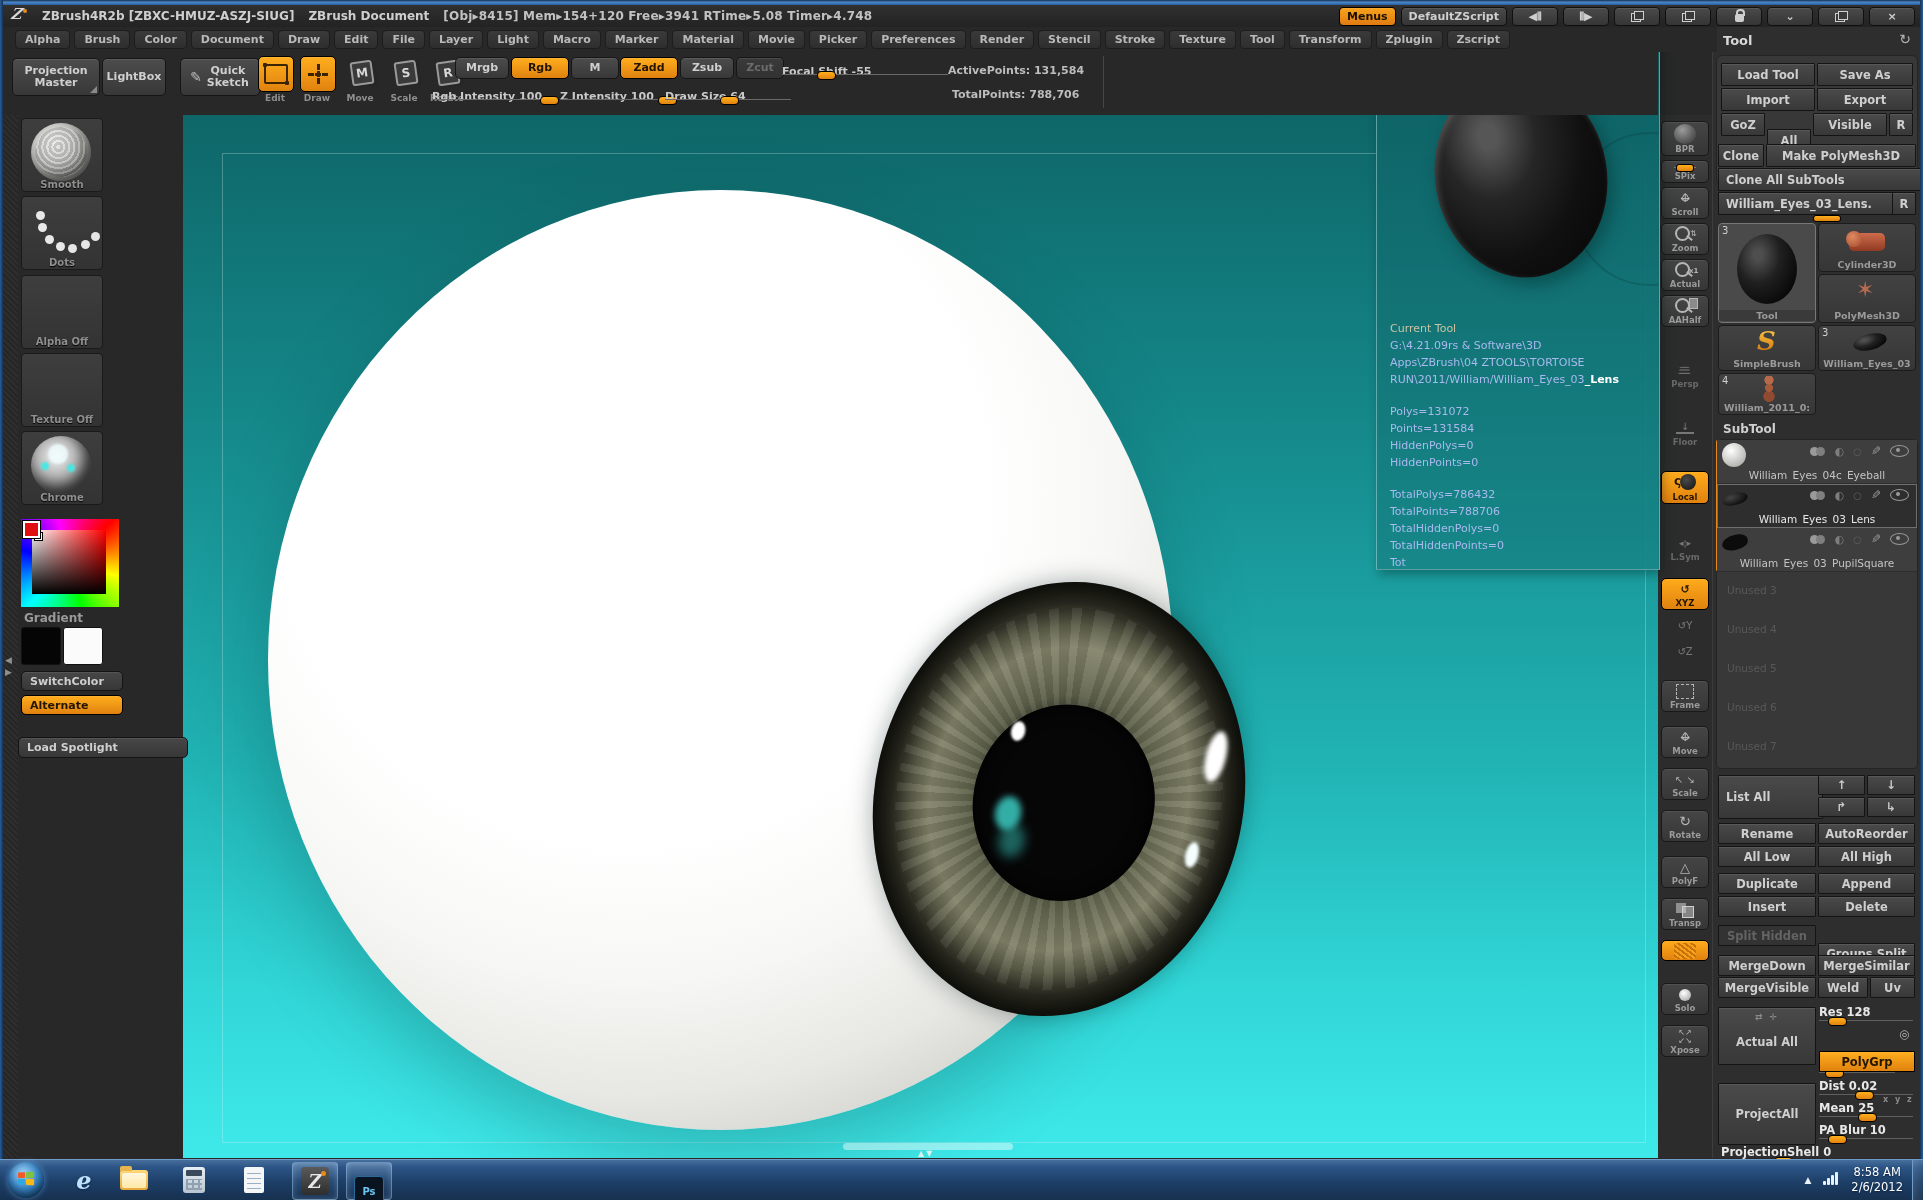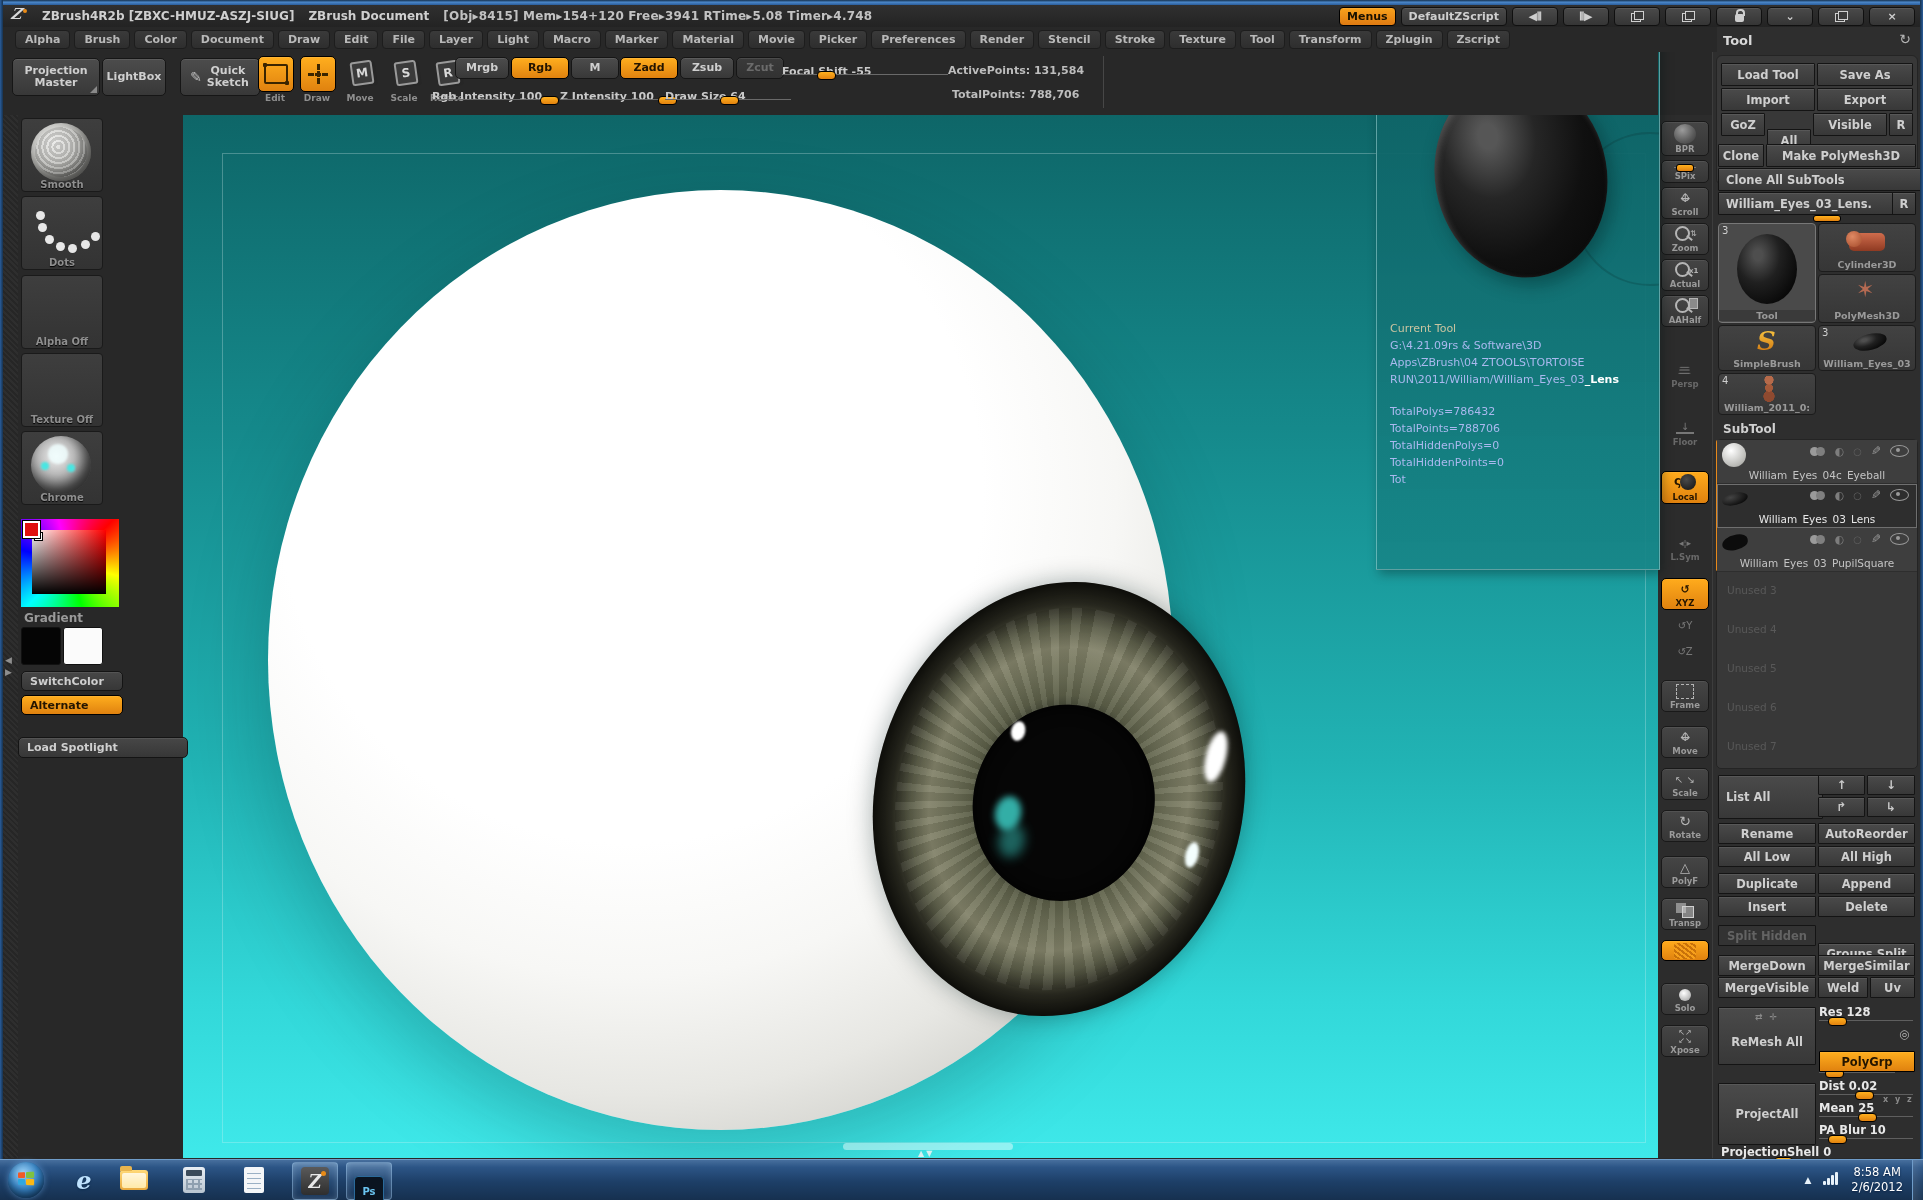--- a/index.html
+++ b/index.html
@@ -490,20 +490,27 @@
       <div class="ring"></div>
       <div class="lens"></div>
     </div>
     <div class="note-text">
       <div class="ttl">Current Tool</div>
       <div>G:\4.21.09rs &amp; Software\3D</div>
       <div>Apps\ZBrush\04 ZTOOLS\TORTOISE</div>
       <div><span>RUN\2011/William/William_Eyes_03</span><span class="suffix">_Lens</span></div>
       <div class="grp">
 
+      <div>Polys=131072</div>
+          <div>Points=131584</div>
+          <div>HiddenPolys=0</div>
+          <div>HiddenPoints=0</div>
+        </div>
+      <div class="grp">
+
       <div>TotalPolys=786432</div>
           <div>TotalPoints=788706</div>
           <div>TotalHiddenPolys=0</div>
           <div>TotalHiddenPoints=0</div>
           <div>Tot</div>
         </div>
     </div>
   </div>
 
   <div class="strip">
@@ -756,21 +763,21 @@
     <div class="tp-btn dim" style="left:5px;top:898px;width:96px;height:19px;">Split Hidden</div>
     <div class="tp-btn" style="left:105px;top:916px;width:95px;height:19px;">Groups Split</div>
     <div class="tp-btn" style="left:5px;top:928px;width:96px;height:19px;">MergeDown</div>
     <div class="tp-btn" style="left:105px;top:928px;width:95px;height:19px;">MergeSimilar</div>
     <div class="tp-btn" style="left:5px;top:950px;width:96px;height:19px;">MergeVisible</div>
     <div class="tp-btn" style="left:105px;top:950px;width:48px;height:19px;">Weld</div>
     <div class="tp-btn" style="left:157px;top:950px;width:43px;height:19px;">Uv</div>
 
     <div class="tp-btn" style="left:5px;top:980px;width:96px;height:56px;">
       <span class="remesh-ic">⇄  ✛</span>
-      <span style="margin-top:12px;">ReMesh All</span>
+      <span style="margin-top:12px;">Actual All</span>
     </div>
     <div class="tp-slider" style="left:106px;top:978px;width:94px;">
       <b>Res 128</b><span class="track"></span><span class="handle" style="left:10%;"></span>
     </div>
     <div class="tp-slider" style="left:106px;top:1030px;width:76px;">
       <b>Polish 10</b><span class="track"></span><span class="handle" style="left:8%;"></span>
     </div>
     <div style="position:absolute;left:186px;top:1000px;color:#b5b5b5;font-size:12px;">◎</div>
     <div class="tp-btn orange" style="left:106px;top:1024px;width:94px;height:19px;">PolyGrp</div>
 

